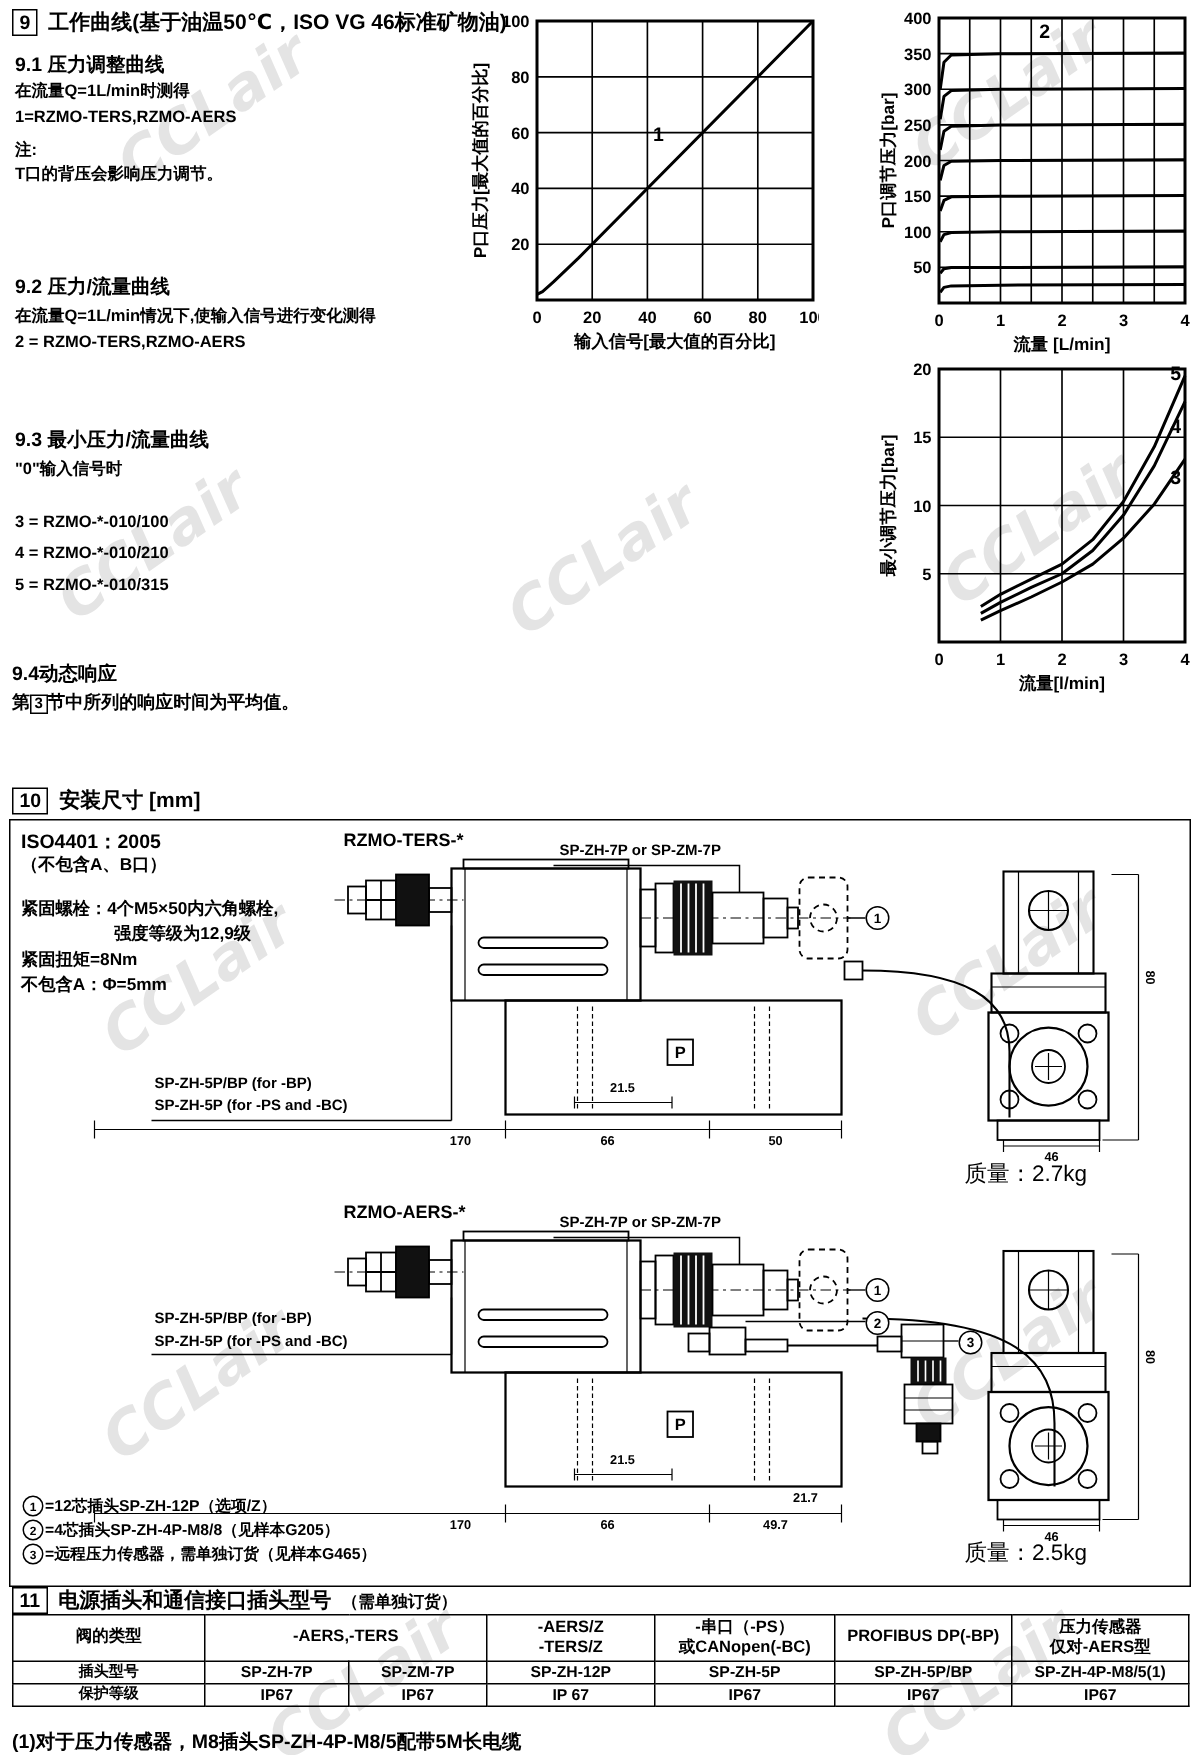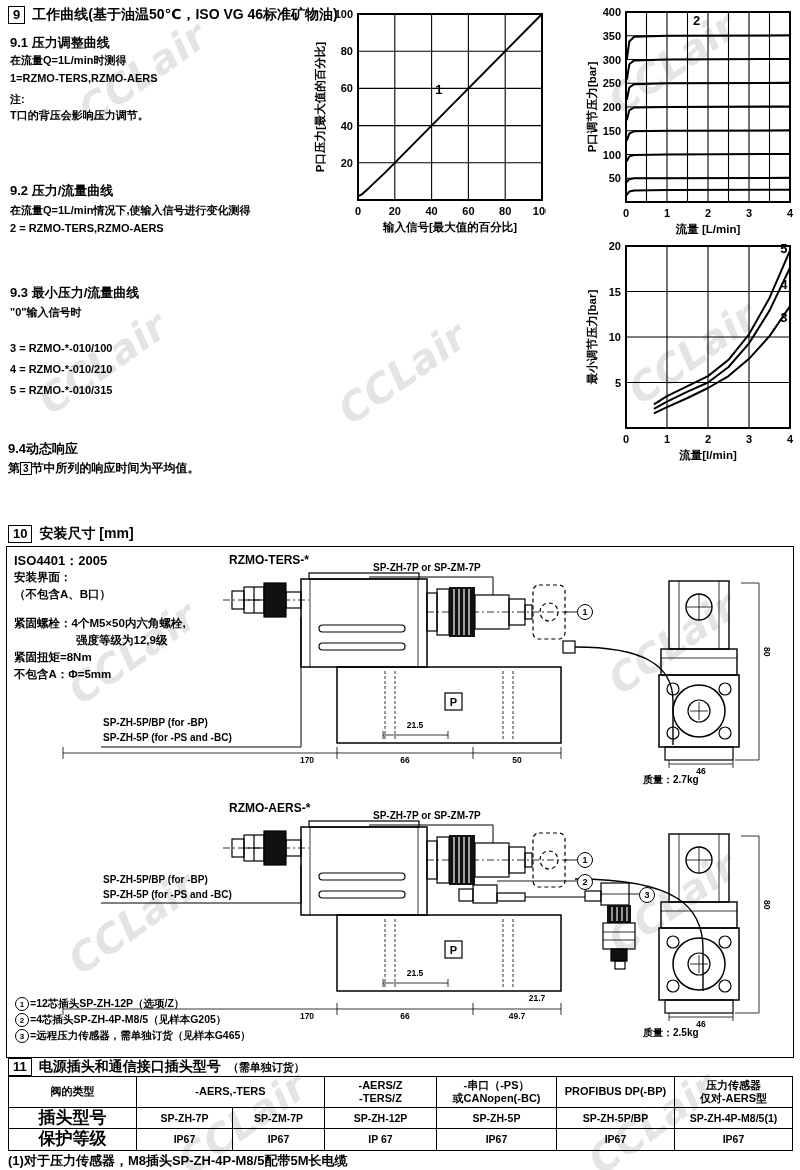--- a/index.html
+++ b/index.html
@@ -19,34 +19,34 @@
   svg text{font-family:"Liberation Sans","DejaVu Sans",sans-serif}
   svg .tick{font-size:11px;font-weight:bold}
   svg .ann{font-size:13px;font-weight:bold}
   svg .axl{font-size:11.5px;font-weight:bold}
   #install-box{position:absolute;left:6px;top:546px;width:786px;height:510px;border:1.6px solid #000}
   #install-box .iso{position:absolute;left:7px;top:5px;width:236px;font-size:11.5px;font-weight:bold;line-height:17px}
   .lbl{position:absolute;font-size:10px;font-weight:bold;white-space:nowrap}
   .dwg-title{position:absolute;font-size:12px;font-weight:bold;white-space:nowrap}
   .dim{position:absolute;font-size:8.5px;font-weight:bold;transform:translate(-50%,0);white-space:nowrap}
   .dimv{position:absolute;font-size:8.5px;font-weight:bold;writing-mode:vertical-rl}
-  .mass{position:absolute;font-size:10px;font-weight:bold;white-space:nowrap}
+  .mass{position:absolute;font-size:15px;font-weight:normal;white-space:nowrap}
   .port{position:absolute;width:17px;height:17px;display:flex;align-items:center;justify-content:center;
         font-size:11px;font-weight:bold}
   .mk{position:absolute;width:14px;height:14px;border:1.3px solid #000;border-radius:50%;background:#fff;
       display:flex;align-items:center;justify-content:center;font-size:9px;font-weight:bold}
   .note{position:absolute;left:8px;font-size:10.5px;font-weight:bold;white-space:nowrap;display:flex;align-items:center;gap:1px}
   .mkc{display:inline-flex;width:12px;height:12px;border:1.1px solid #000;border-radius:50%;
        align-items:center;justify-content:center;font-size:8px;flex:none}
   table{border-collapse:collapse;table-layout:fixed;position:absolute;left:8px;top:1076px;width:784px;
         text-align:center;border:1.6px solid #000}
   td{border:1px solid #000;font-weight:bold;padding:0 2px;white-space:pre-line;line-height:1.2;font-size:10.5px}
   tr.r1 td{height:30px;font-size:11px}
   tr.r2 td,tr.r3 td,tr.r4 td{height:14px}
-  td.lab{font-size:17px}
+  td.lab{font-size:10px}
   .footnote{position:absolute;left:8px;top:1152px;font-size:13px;font-weight:bold}
 </style>
 </head>
 <body>
 
 <div class="wm" style="left:70px;top:50px">CCLair</div>
 <div class="wm" style="left:600px;top:40px">CCLair</div>
 <div class="wm" style="left:30px;top:340px">CCLair</div>
 <div class="wm" style="left:330px;top:350px">CCLair</div>
 <div class="wm" style="left:620px;top:330px">CCLair</div>
@@ -301,21 +301,20 @@
       <circle cx="666" cy="439" r="6"></circle>
         <circle cx="718" cy="439" r="6"></circle>
       <rect x="658" y="453" width="68" height="13"></rect>
       <path d="M662,470 H726 M662,466 V474 M726,466 V474" stroke-width="0.8"></path>
       <path d="M734,289 H752 M728,466 H752 M752,289 V466" stroke-width="0.8"></path>
     </g>
   </svg>
 
   <div class="iso">
     <div style="font-size:13px">ISO4401：2005</div>
-    <div>安装界面：</div>
     <div>（不包含A、B口）</div>
     <div style="margin-top:12px">紧固螺栓：4个M5×50内六角螺栓,</div>
     <div style="padding-left:62px">强度等级为12,9级</div>
     <div>紧固扭矩=8Nm</div>
     <div>不包含A：Φ=5mm</div>
   </div>
 
   <div class="dwg-title" style="left:222px;top:6px">RZMO-TERS-*</div>
   <div class="lbl" style="left:366px;top:15px">SP-ZH-7P or SP-ZM-7P</div>
   <div class="lbl" style="left:96px;top:170px">SP-ZH-5P/BP (for -BP)</div>
@@ -346,21 +345,21 @@
   <div class="dim" style="left:694px;top:472px">46</div>
   <div class="dimv" style="left:755px;top:353px">80</div>
   <div class="mass" style="left:636px;top:479px">质量：2.5kg</div>
 
   <div class="note" style="top:450px">
     <span class="mkc">1</span>
     <span>=12芯插头SP-ZH-12P（选项/Z）</span>
   </div>
   <div class="note" style="top:466px">
     <span class="mkc">2</span>
-    <span>=4芯插头SP-ZH-4P-M8/5（见样本G205）</span>
+    <span>=4芯插头SP-ZH-4P-M8/8（见样本G205）</span>
   </div>
   <div class="note" style="top:482px">
     <span class="mkc">3</span>
     <span>=远程压力传感器，需单独订货（见样本G465）</span>
   </div>
 </div>
 
 <div class="sec-hd" style="left:8px;top:1058px">
   <span class="sec-num">11</span>
   <span class="sec-title">电源插头和通信接口插头型号</span>

